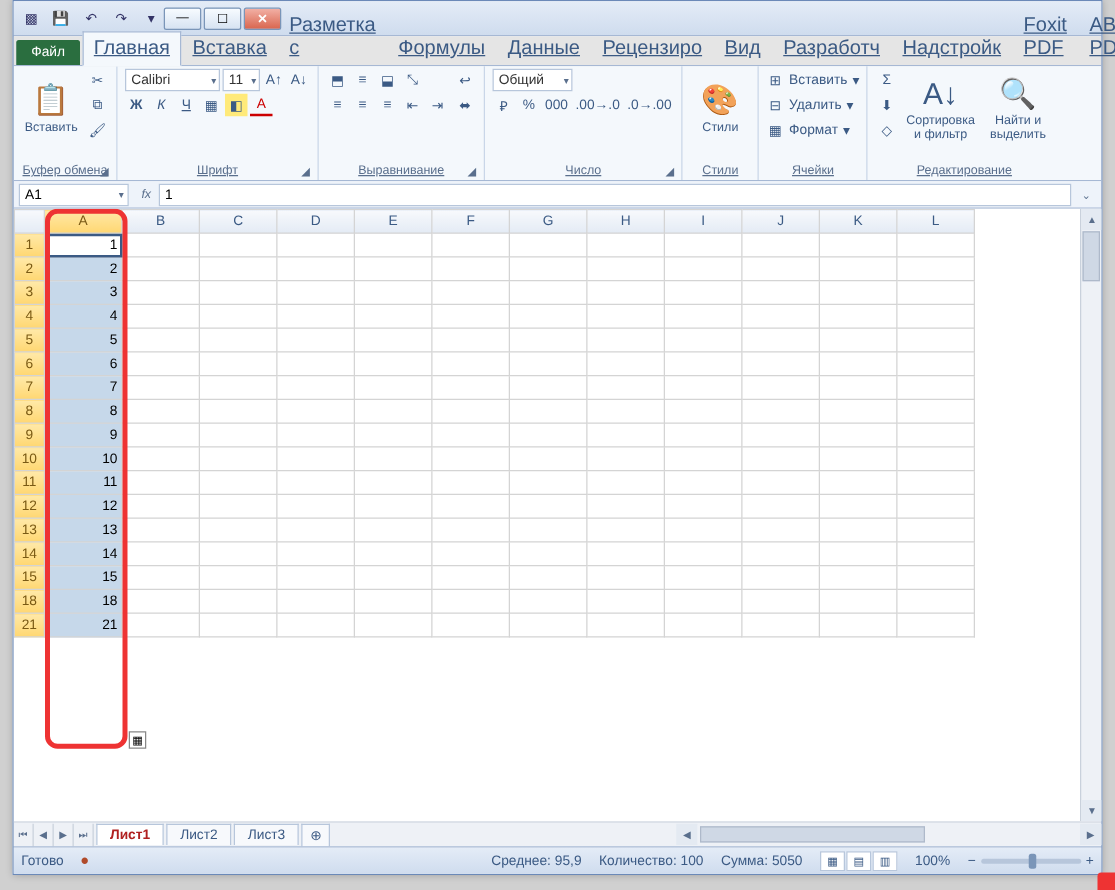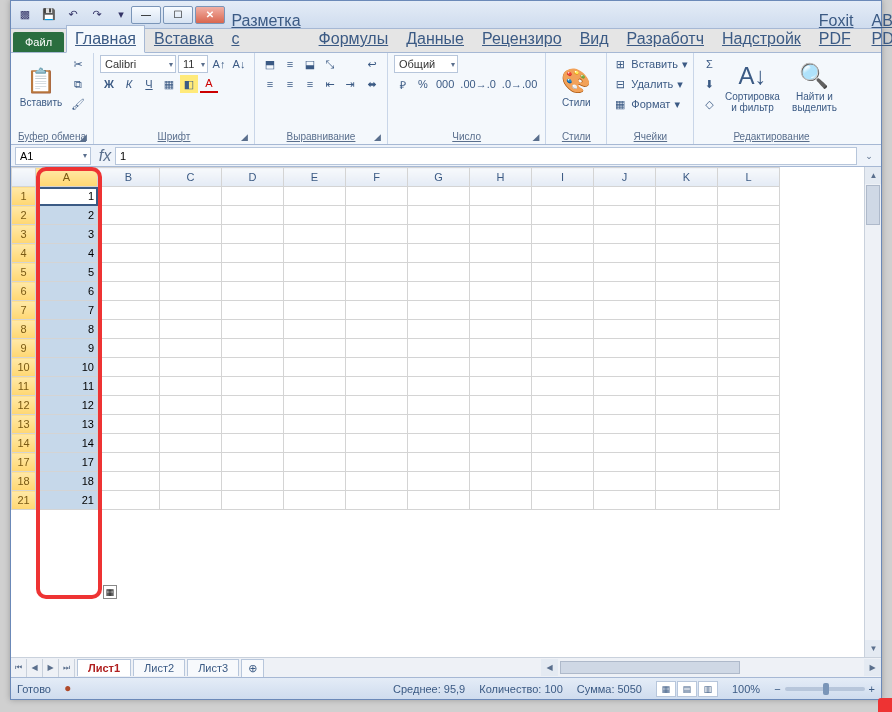--- a/index.html
+++ b/index.html
@@ -31,23 +31,23 @@
   .big-btn .ico { font-size:24px; margin-bottom:2px;}
   .col { display:flex; flex-direction:column; gap:2px; }
   .row { display:flex; gap:2px; align-items:center; }
   .sm-btn { min-width:18px; height:18px; display:flex; align-items:center; justify-content:center; cursor:pointer; font-size:11px; color:#3b5a84; padding:0 2px;}
   .combo { height:18px; border:1px solid #b7c6db; background:#fff; display:flex; align-items:center; padding:0 12px 0 4px; font-size:11px; color:#333; position:relative; cursor:pointer;}
   .combo::after { content:"▾"; position:absolute; right:2px; font-size:8px; color:#5a6f8d;}
   .menu-item { height:18px; display:flex; align-items:center; gap:4px; font-size:11px; color:#3b5a84; cursor:pointer; white-space:nowrap;}
   .menu-item .mico { width:14px; text-align:center; }
   
   .formula-bar { height:22px; border-bottom:1px solid #a6b8d4; display:flex; align-items:center; background:#eef3fa;}
-  .name-box { width:76px; height:18px; border:1px solid #b7c6db; background:#fff; margin:0 4px; display:flex; align-items:center; padding:0 4px; font-size:11px; position:relative;}
+  .name-box { width:88px; height:18px; border:1px solid #b7c6db; background:#fff; margin:0 4px; display:flex; align-items:center; padding:0 4px; font-size:11px; position:relative;}
   .name-box::after { content:"▾"; position:absolute; right:3px; font-size:8px; color:#5a6f8d;}
-  .fx-btn { width:20px; font-style:italic; font-size:16px; text-align:center; color:#5a6f8d; cursor:pointer;}
+  .fx-btn { width:20px; font-style:italic; font-size:10px; text-align:center; color:#5a6f8d; cursor:pointer;}
   .formula-input { flex:1; height:18px; border:1px solid #b7c6db; background:#fff; margin-right:4px; padding:0 4px; font-size:11px; display:flex; align-items:center;}
   .formula-expand { width:16px; text-align:center; color:#5a6f8d; cursor:pointer; font-size:9px; margin-right:4px;}
   
   .sheet-area { flex:1; display:flex; overflow:hidden; background:#fff; position:relative;}
   .grid { flex:1; overflow:hidden; position:relative;}
   table.grid-tbl { border-collapse:collapse; table-layout:fixed; }
   .grid-tbl th, .grid-tbl td { border:1px solid #d4d4d4; height:19px; font-size:11px; }
   .grid-tbl thead th { background:linear-gradient(#f7f9fc,#e4ebf5); color:#3b5a84; font-weight:normal; text-align:center; height:19px; cursor:pointer;}
   .grid-tbl thead th.hl { background:linear-gradient(#ffe9a8,#ffd772); color:#7a5a14;}
   .grid-tbl tbody th { background:linear-gradient(#f7f9fc,#e4ebf5); color:#3b5a84; font-weight:normal; width:24px; text-align:center; cursor:pointer;}
@@ -478,22 +478,22 @@
                 <td></td>
                 <td></td>
                 <td></td>
                 <td></td>
                 <td></td>
                 <td></td>
                 <td></td>
                 <td></td>
               </tr>
               <tr>
-                <th class="hl">17</th>
-                <td class="sel">17</td>
+                <th class="hl">15</th>
+                <td class="sel">15</td>
                 <td></td>
                 <td></td>
                 <td></td>
                 <td></td>
                 <td></td>
                 <td></td>
                 <td></td>
                 <td></td>
                 <td></td>
                 <td></td>

